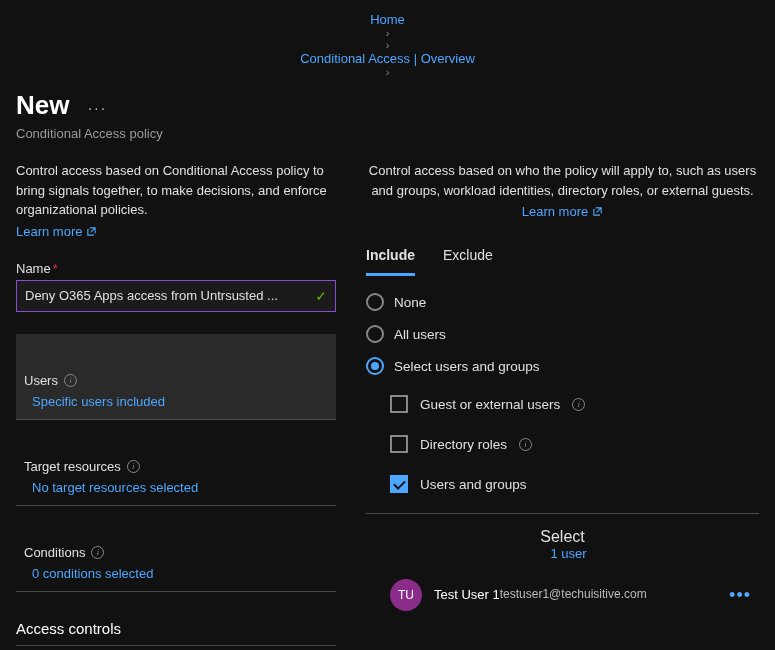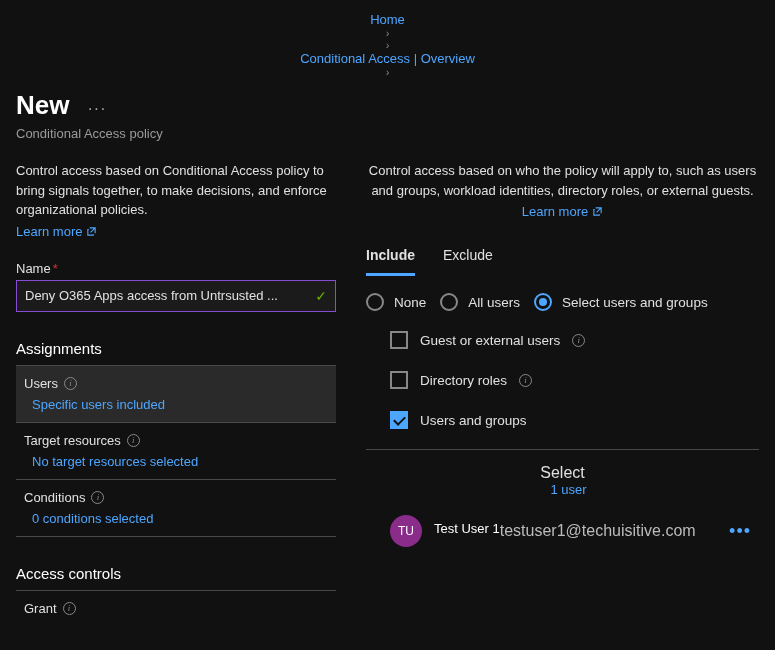--- a/index.html
+++ b/index.html
@@ -68,38 +68,38 @@
     font-size: 15px; color: #fff; padding: 6px 0 8px 0;
     border-bottom: 1px solid #4a4a4a; margin-bottom: 0;
   }
 
   
   .setting-row {
     padding: 10px 8px;
     border-bottom: 1px solid #4a4a4a;
   }
   .setting-row.active { background: #2a2a2a; }
-  .setting-row .label-line { display: flex; align-items: center; gap: 6px; font-size: 13px; color: #e0e0e0; }
+  .setting-row .label-line { display: flex; align-items: center; gap: 6px; font-size: 13px; color: #e0e0e0; margin-top: 29px; }
   .setting-row .value-line { margin-top: 6px; padding-left: 8px; }
   .setting-row .value-line a { color: #4da6ff; font-size: 13px; cursor: pointer; }
 
   .info-icon {
     display: inline-flex; align-items: center; justify-content: center;
     width: 13px; height: 13px; border: 1px solid #888; border-radius: 50%;
     font-size: 9px; color: #888; font-style: italic; font-family: serif;
     cursor: help;
   }
 
   
   .tabs { display: flex; gap: 28px; border-bottom: 1px solid transparent; margin-bottom: 16px; }
   .tab { font-size: 14px; padding: 6px 0 10px 0; cursor: pointer; color: #e0e0e0; }
   .tab.active { font-weight: 600; border-bottom: 3px solid #4da6ff; }
 
   
-  .radio-group { display: flex; flex-direction: row; gap: 14px; margin-bottom: 14px; }
+  .radio-group { display: flex; flex-direction: column; gap: 14px; margin-bottom: 14px; }
   .radio-item { display: flex; align-items: center; gap: 10px; cursor: pointer; }
   .radio {
     width: 18px; height: 18px; border: 2px solid #888; border-radius: 50%;
     display: flex; align-items: center; justify-content: center; flex-shrink: 0;
   }
   .radio.selected { border-color: #4da6ff; }
   .radio.selected::after {
     content: ""; width: 8px; height: 8px; border-radius: 50%; background: #4da6ff;
   }
   .radio-item .rlabel { font-size: 13.5px; }
@@ -124,21 +124,21 @@
   .select-label { font-size: 16px; color: #e0e0e0; }
   .select-count { color: #4da6ff; font-size: 13px; padding-left: 12px; cursor: pointer; margin-bottom: 18px; display: inline-block;}
   .user-row { display: flex; align-items: center; gap: 12px; padding-left: 24px; }
   .avatar {
     width: 32px; height: 32px; border-radius: 50%; background: #8a2c8a;
     color: #fff; display: flex; align-items: center; justify-content: center;
     font-size: 12px; font-weight: 500; flex-shrink: 0;
   }
   .user-info { display: flex; flex-direction: row; line-height: 1.3; flex: 1; }
   .user-info .uname { font-size: 13px; color: #fff; }
-  .user-info .uemail { font-size: 16px; color: #bbb; }
+  .user-info .uemail { font-size: 12px; color: #bbb; }
   .user-more { color: #4da6ff; font-size: 18px; letter-spacing: 1px; cursor: pointer; padding-right: 8px;}
 </style>
 </head>
 <body>
 
 <div class="breadcrumb">
   <span class="bc-item">Home</span>
   <span class="chev">›</span>
   <span class="chev">›</span>
   <span class="bc-item">Conditional Access | Overview</span>
@@ -164,21 +164,20 @@
     </div>
 
     <div class="field-label">
       <span>Name</span><span class="req">*</span>
     </div>
     <div class="name-input-wrap">
       <span class="val">Deny O365 Apps access from Untrsusted ...</span>
       <span class="check-icon">✓</span>
     </div>
 
-    <div class="section-head">Assignments</div>
 
     <div class="setting-row active">
       <div class="label-line">
         <span>Users</span>
         <span class="info-icon">i</span>
       </div>
       <div class="value-line"><a>Specific users included</a></div>
     </div>
 
     <div class="setting-row">

